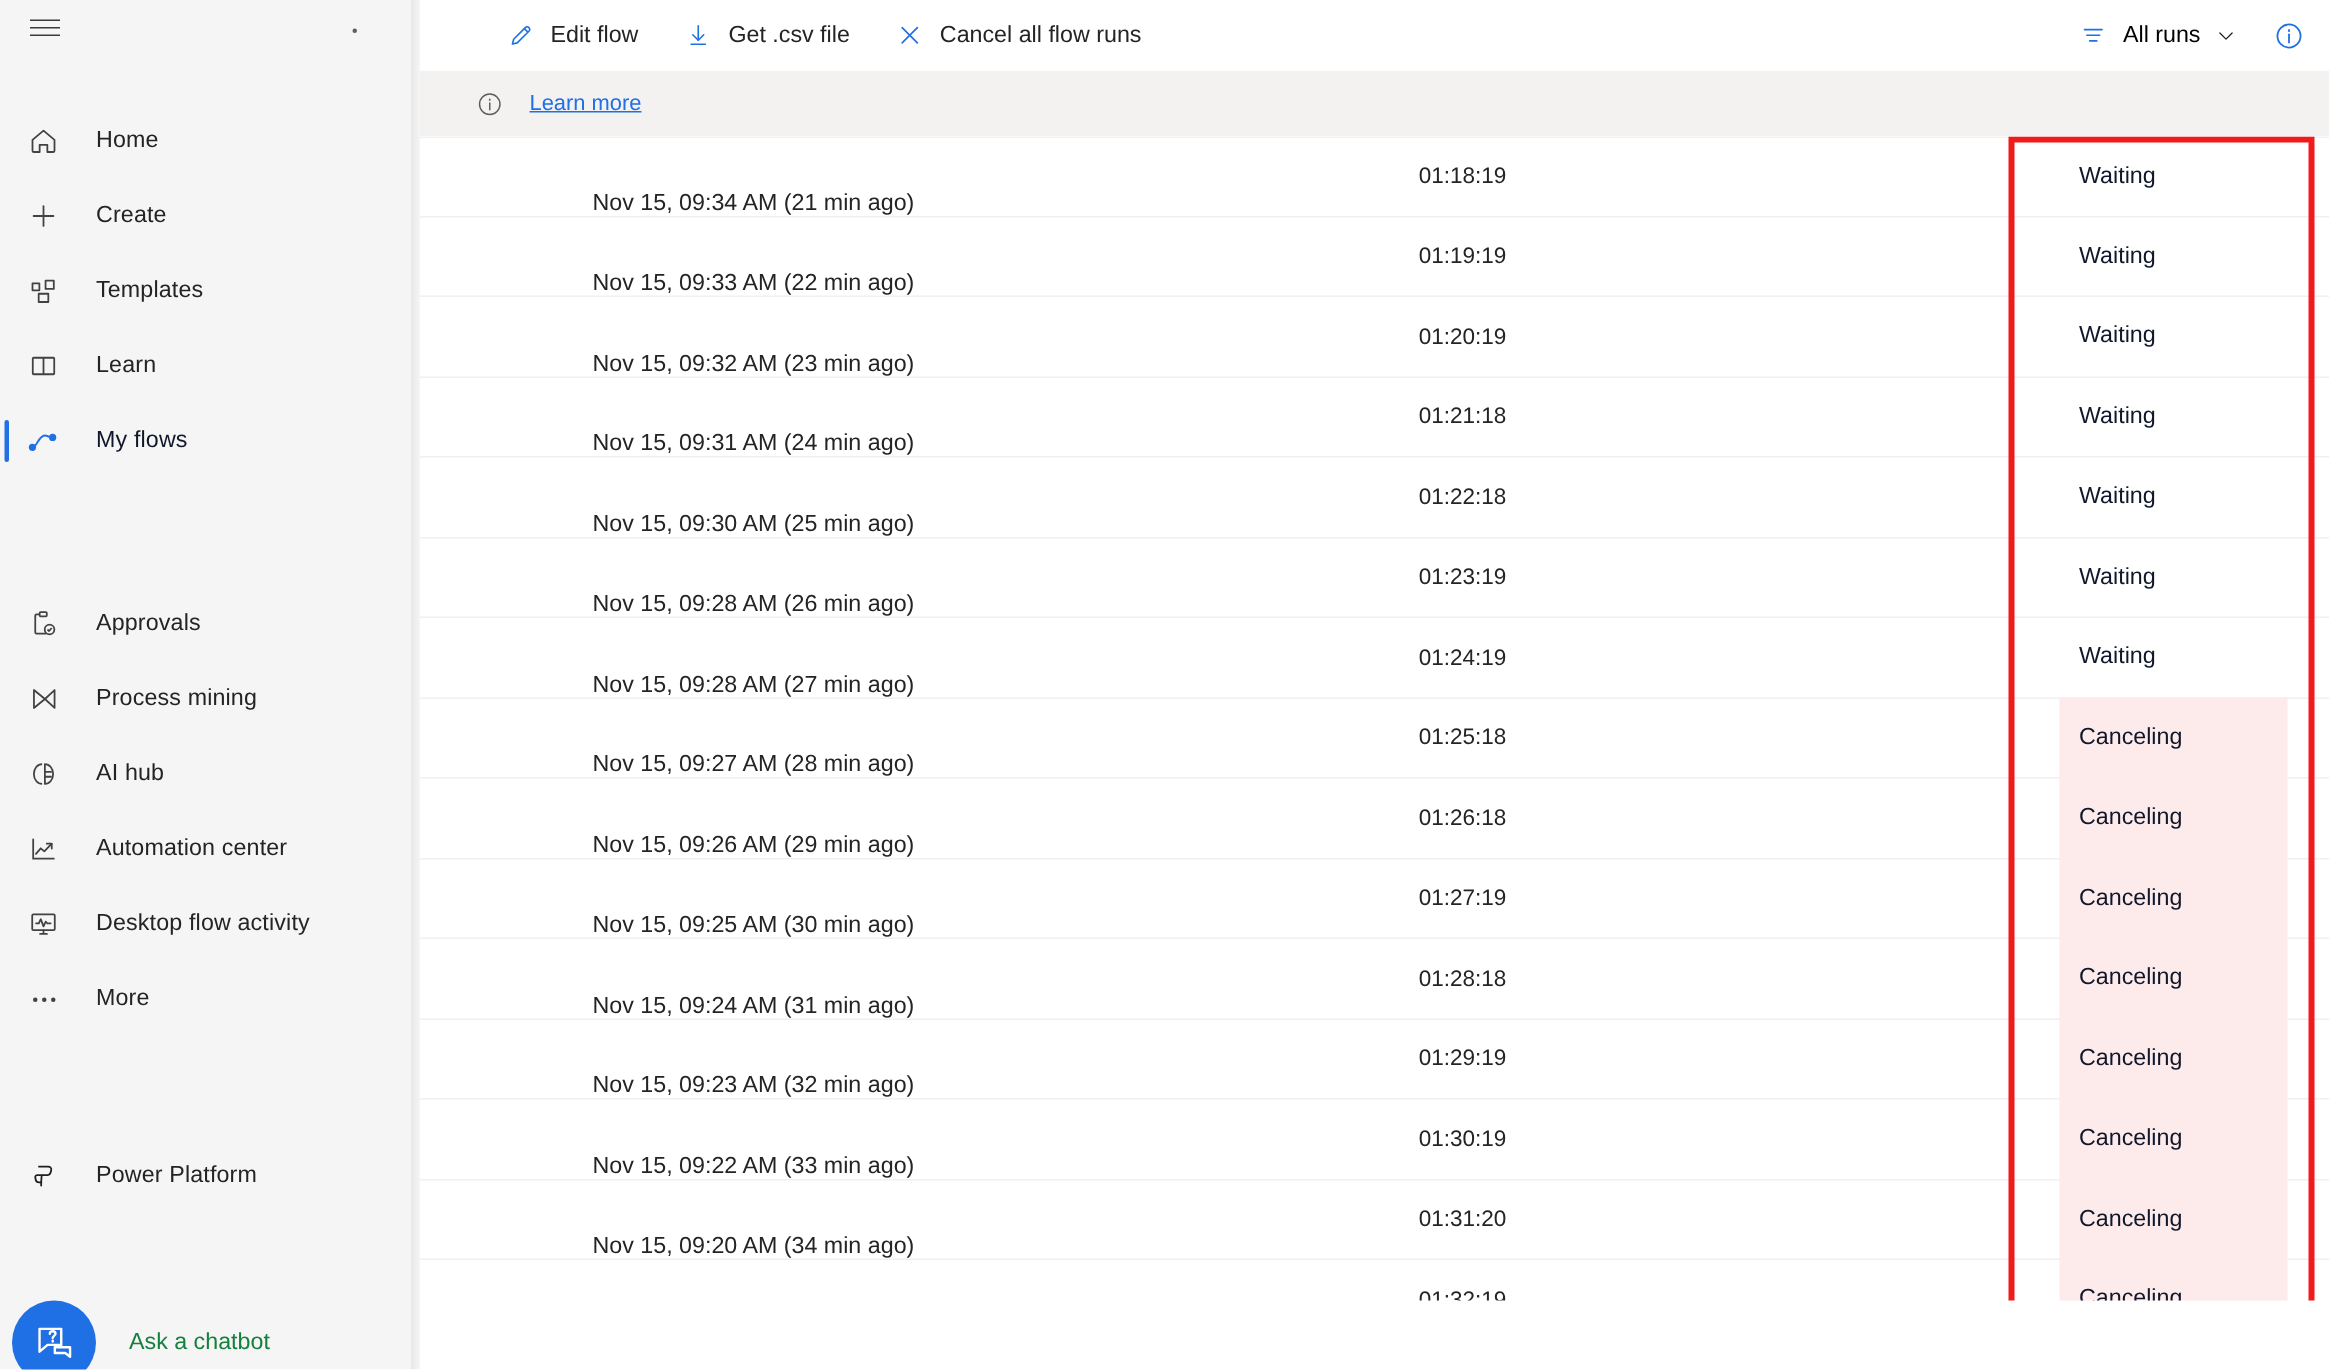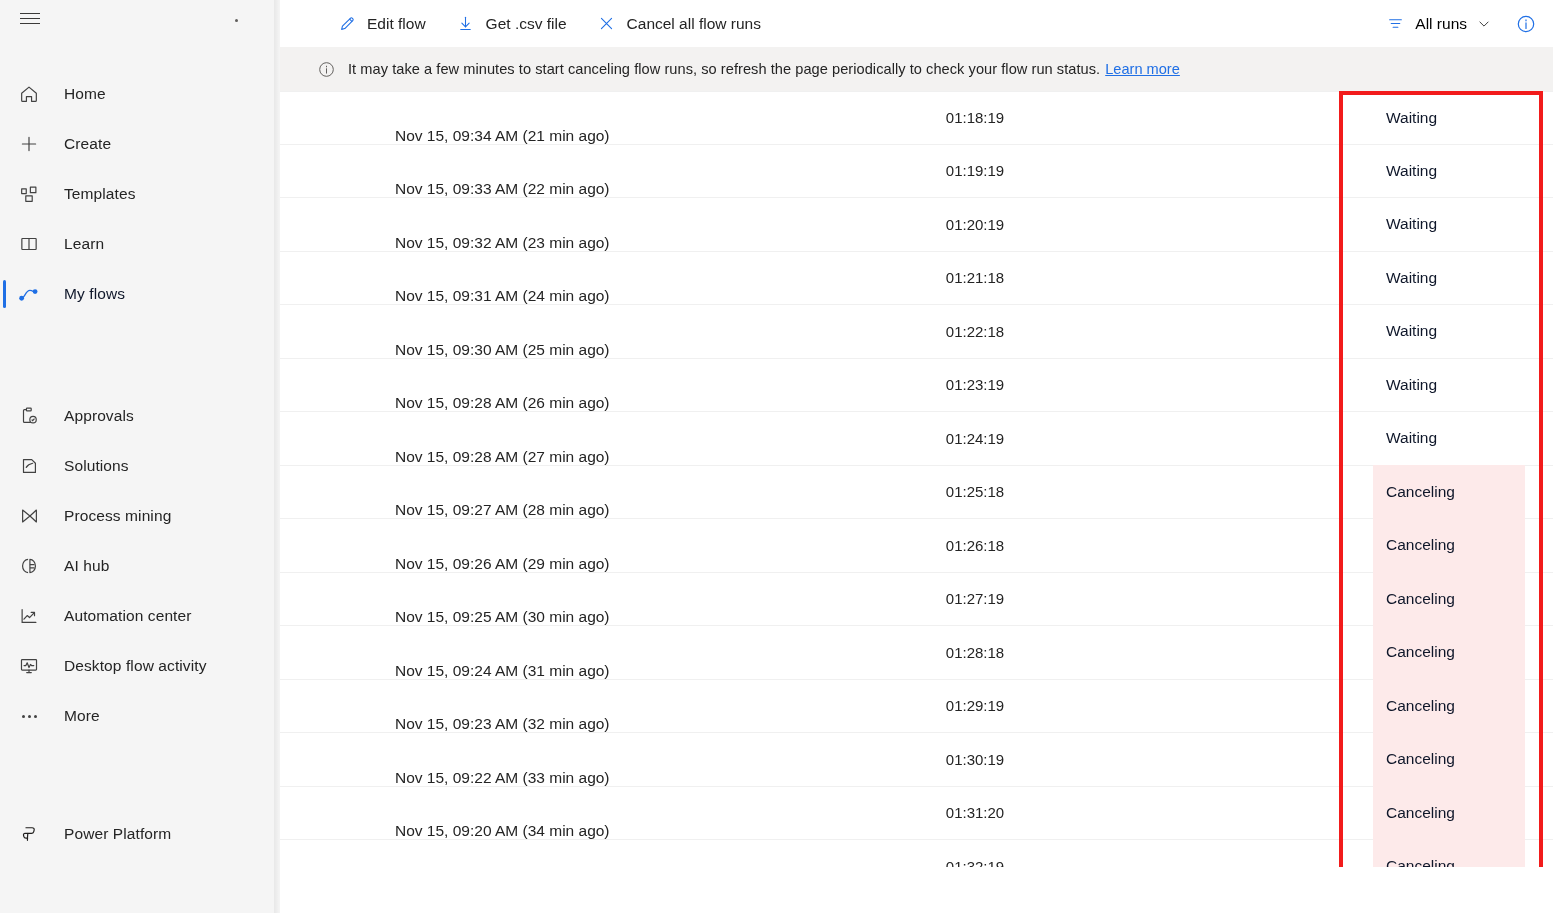--- a/index.html
+++ b/index.html
@@ -399,29 +399,20 @@
           <svg width="22" height="22" viewBox="0 0 24 24" fill="none" stroke="currentColor" stroke-width="1.3">
             <path d="M9.5 5H7a1 1 0 0 0-1 1v12a1 1 0 0 0 1 1h7" stroke-linejoin="round"></path>
             <rect x="9.2" y="3.4" width="5.2" height="3" rx="0.7"></rect>
             <circle cx="16.4" cy="16" r="3.5"></circle>
             <path d="m14.9 16 1.1 1.1 2-2.2"></path>
           </svg>
         </span>
         <span class="nav-label">Approvals</span>
       </div>
 
-      <div class="nav-item">
-        <span class="nav-icon">
-          <svg width="22" height="22" viewBox="0 0 24 24" fill="none" stroke="currentColor" stroke-width="1.3">
-            <path d="M6 5h9l4 4v10H6z" stroke-linejoin="round"></path>
-            <path d="M9 13.5c2-3.5 4.5-4 7-4.5" stroke-linecap="round"></path>
-          </svg>
-        </span>
-        <span class="nav-label">Solutions</span>
-      </div>
 
       <div class="nav-item">
         <span class="nav-icon">
           <svg width="23" height="22" viewBox="0 0 24 24" fill="none" stroke="currentColor" stroke-width="1.3">
             <path d="M4.5 5.5v13l8-6.5z" stroke-linejoin="round"></path>
             <path d="M19.5 5.5v13l-7-6.5z" stroke-linejoin="round"></path>
           </svg>
         </span>
         <span class="nav-label">Process mining</span>
       </div>
@@ -561,21 +552,20 @@
     </div>
 
     <div class="banner">
       <span class="banner-icon">
         <svg width="19" height="19" viewBox="0 0 24 24" fill="none" stroke="currentColor" stroke-width="1.25">
           <circle cx="12" cy="12" r="8.6"></circle>
           <path d="M12 11v5.6" stroke-linecap="round"></path>
           <path d="M12 7.8v.9" stroke-linecap="round"></path>
         </svg>
       </span>
-      <span class="banner-text">It may take a few minutes to start canceling flow runs, so refresh the page periodically to check your flow run status.</span>
       <a class="banner-link">Learn more</a>
     </div>
 
     <div class="table-wrap">
       <div id="rows-host">
           <div class="run-row">
             <div class="cell-start">Nov 15, 09:34 AM (21 min ago)</div>
             <div class="cell-duration">01:18:19</div>
             <div class="cell-status">Waiting</div>
           </div>

